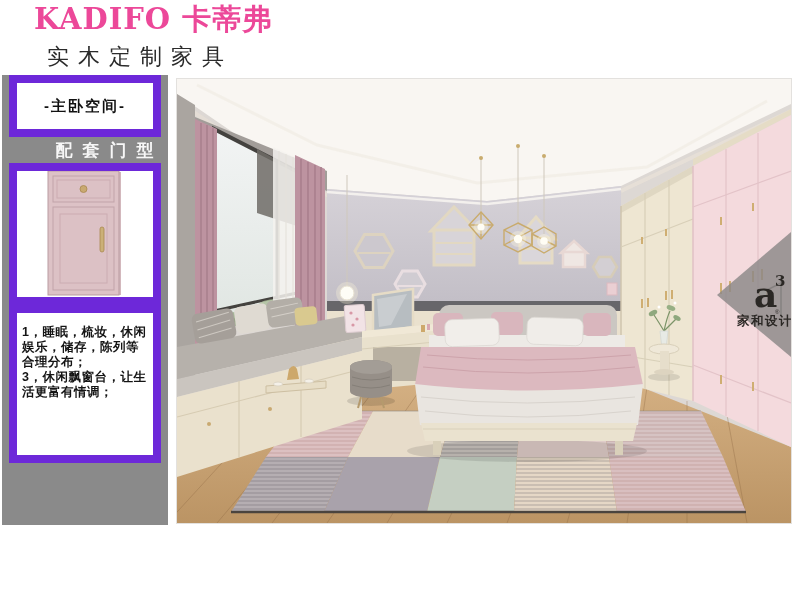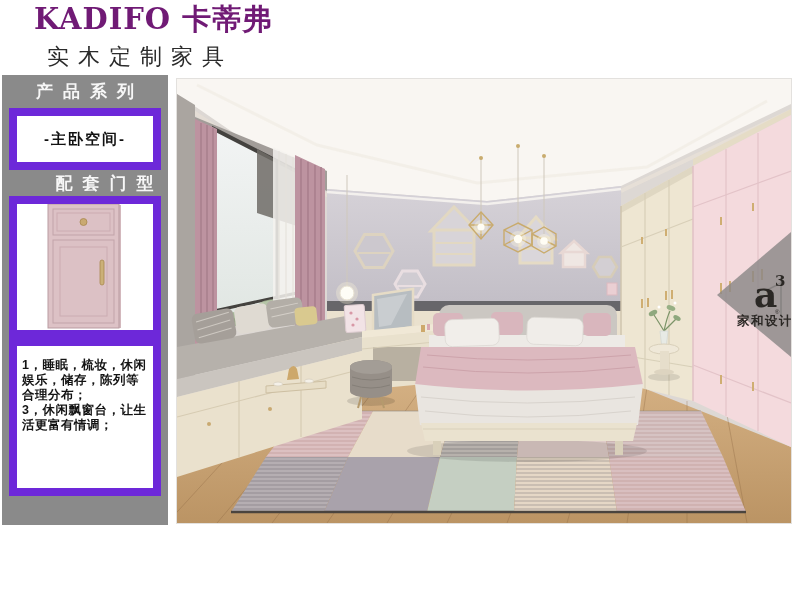--- a/index.html
+++ b/index.html
@@ -7,21 +7,21 @@
     width:800px;height:600px;background:#ffffff;
     font-family:"Liberation Sans","DejaVu Sans",sans-serif;
     position:relative;overflow:hidden;
   }
   .page{position:absolute;inset:0;}
 
   
   .brand{
     position:absolute;left:34px;top:0px;
     font-family:"DejaVu Serif","Liberation Serif",serif;
-    font-weight:bold;font-size:29px;color:#701a75;letter-spacing:1px;
+    font-weight:bold;font-size:29px;color:#ec4899;letter-spacing:1px;
     white-space:nowrap;
   }
   .tagline{
     position:absolute;left:47px;top:42px;
     font-size:22px;color:#2b2b2b;letter-spacing:9px;font-weight:500;
     white-space:nowrap;
   }
 
   
   .sidebar{
@@ -58,21 +58,20 @@
 </style>
 </head>
 <body>
 
 <div class="page">
 
   <div class="brand">KADIFO 卡蒂弗</div>
   <div class="tagline">实木定制家具</div>
 
   <div class="sidebar">
-    <div class="side-label lbl1">产品系列</div>
     <div class="gold-box box-series">
       <span class="series-value">-主卧空间-</span>
     </div>
     <div class="side-label lbl2">配套门型</div>
     <div class="gold-box box-door">
 
       <svg width="76" height="126" viewBox="0 0 76 126">
         <rect x="3" y="1" width="71" height="123" fill="#d3b8bd"></rect>
         <rect x="1" y="0" width="71" height="124" fill="#ddc2c6" stroke="#b99ba1" stroke-width="1"></rect>
         <rect x="6" y="5" width="61" height="26" fill="#dcc1c5" stroke="#c2a3a9" stroke-width="1"></rect>

